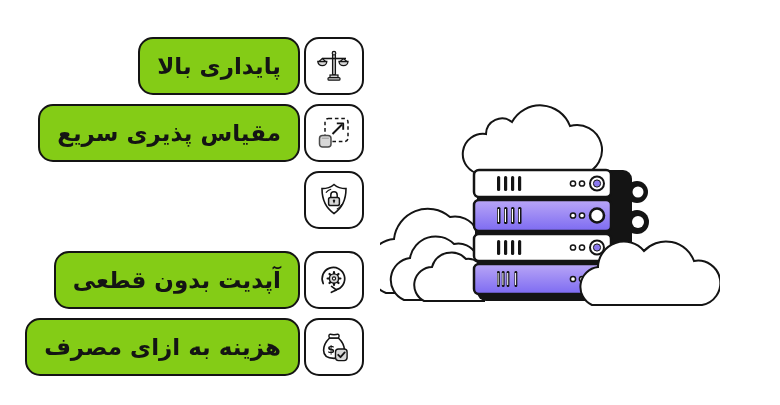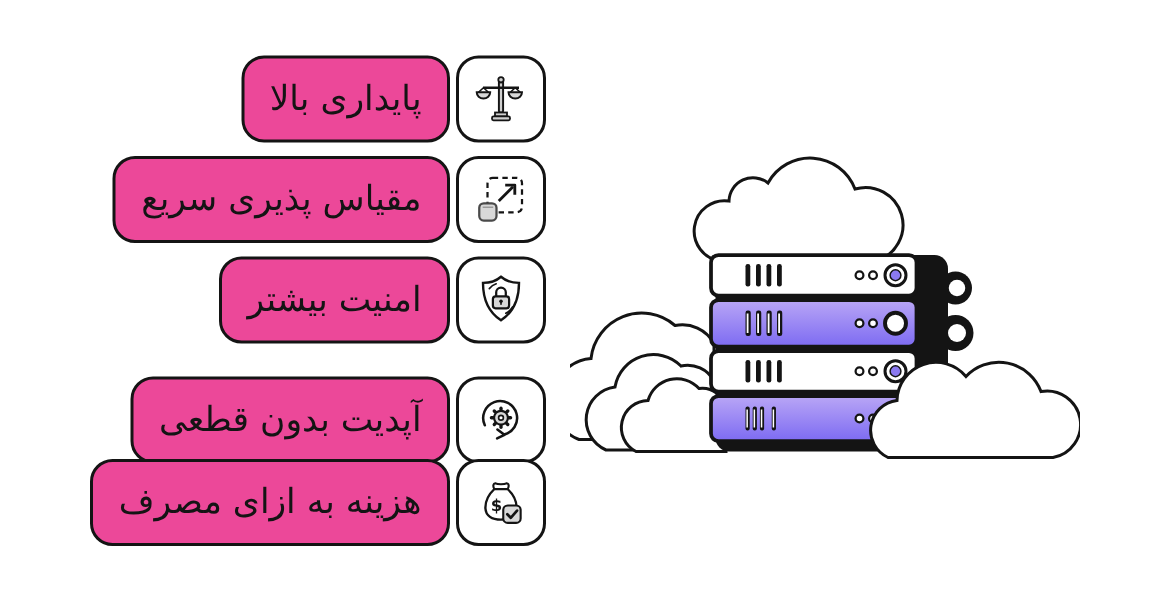--- a/index.html
+++ b/index.html
@@ -1,21 +1,21 @@
 <!DOCTYPE html>
 <html lang="fa"><head>
 <meta charset="utf-8">
 <style>
   html,body{margin:0;padding:0;background:#fff;}
   #canvas{position:relative;width:780px;height:405px;background:#fff;overflow:hidden;
           font-family:"DejaVu Sans",sans-serif;}
   .badge{position:absolute;right:416px;height:58px;display:flex;gap:4px;align-items:stretch;}
-  .badge.b1{top:37px}.badge.b2{top:104px}.badge.b3{top:171px}.badge.b4{top:251px}.badge.b5{top:306px}
-  .pill-text{box-sizing:border-box;border:2px solid #141414;border-radius:15px;background:#ec4899;
-             display:flex;align-items:center;padding:0 17px;font-weight:normal;font-size:23px;
+  .badge.b1{top:37px}.badge.b2{top:104px}.badge.b3{top:171px}.badge.b4{top:251px}.badge.b5{top:318px}
+  .pill-text{box-sizing:border-box;border:2px solid #141414;border-radius:15px;background:#84cc16;
+             display:flex;align-items:center;padding:0 17px;font-weight:bold;font-size:23px;
              color:#141414;white-space:nowrap;direction:rtl;}
   .pill-icon{box-sizing:border-box;width:60px;border:2px solid #141414;border-radius:15px;
              background:#fff;display:flex;align-items:center;justify-content:center;}
   #illustration{position:absolute;left:380px;top:88px;width:340px;height:232px;}
   svg{display:block;}
   svg text{font-family:"DejaVu Sans",sans-serif;}
 </style>
 </head>
 <body>
 
@@ -45,21 +45,20 @@
         <rect x="10" y="4.5" width="23" height="23" rx="3.5" fill="none" stroke="#141414" stroke-width="1.5" stroke-dasharray="3.6 2.8"></rect>
         <line x1="17.5" y1="20" x2="27" y2="10.5" stroke="#141414" stroke-width="1.9"></line>
         <path d="M21.8,9.4 L28.2,9.4 L28.2,15.8" fill="none" stroke="#141414" stroke-width="1.9" stroke-linejoin="round"></path>
         <rect x="4.5" y="21.5" width="11.5" height="11.5" rx="3" fill="#d8d8d8" stroke="#4a4a4a" stroke-width="1.5"></rect>
         <path d="M6.8,24.2 h7" stroke="#9a9a9a" stroke-width="1"></path>
       </svg>
     </div>
   </div>
 
   <div class="badge b3">
-    <div class="pill-text" dir="rtl" lang="fa">امنیت بیشتر</div>
     <div class="pill-icon">
       <svg width="38" height="38" viewBox="0 0 38 38">
         <path d="M19,3.5 C22.5,6.6 27.6,7.6 31,7.6 C31,16.5 28.4,26.3 19,32.5 C9.6,26.3 7,16.5 7,7.6 C10.4,7.6 15.5,6.6 19,3.5 Z" fill="#fff" stroke="#141414" stroke-width="1.6"></path>
         <path d="M11.2,11.4 a10.5,10.5 0 0 1 4.6,-3.2" stroke="#141414" stroke-width="1.1" fill="none" stroke-linecap="round"></path>
         <path d="M26.8,23.5 a12,12 0 0 1 -4.6,4.4" stroke="#141414" stroke-width="1.1" fill="none" stroke-linecap="round"></path>
         <path d="M15.8,16.5 v-2.6 a3.2,3.2 0 0 1 6.4,0 v2.6" fill="none" stroke="#141414" stroke-width="1.5"></path>
         <rect x="13.6" y="16.5" width="10.8" height="8" rx="1.8" fill="#d8d8d8" stroke="#141414" stroke-width="1.5"></rect>
         <circle cx="19" cy="19.8" r="1.2" fill="#141414"></circle>
         <rect x="18.45" y="19.8" width="1.1" height="2.4" fill="#141414"></rect>
       </svg>

